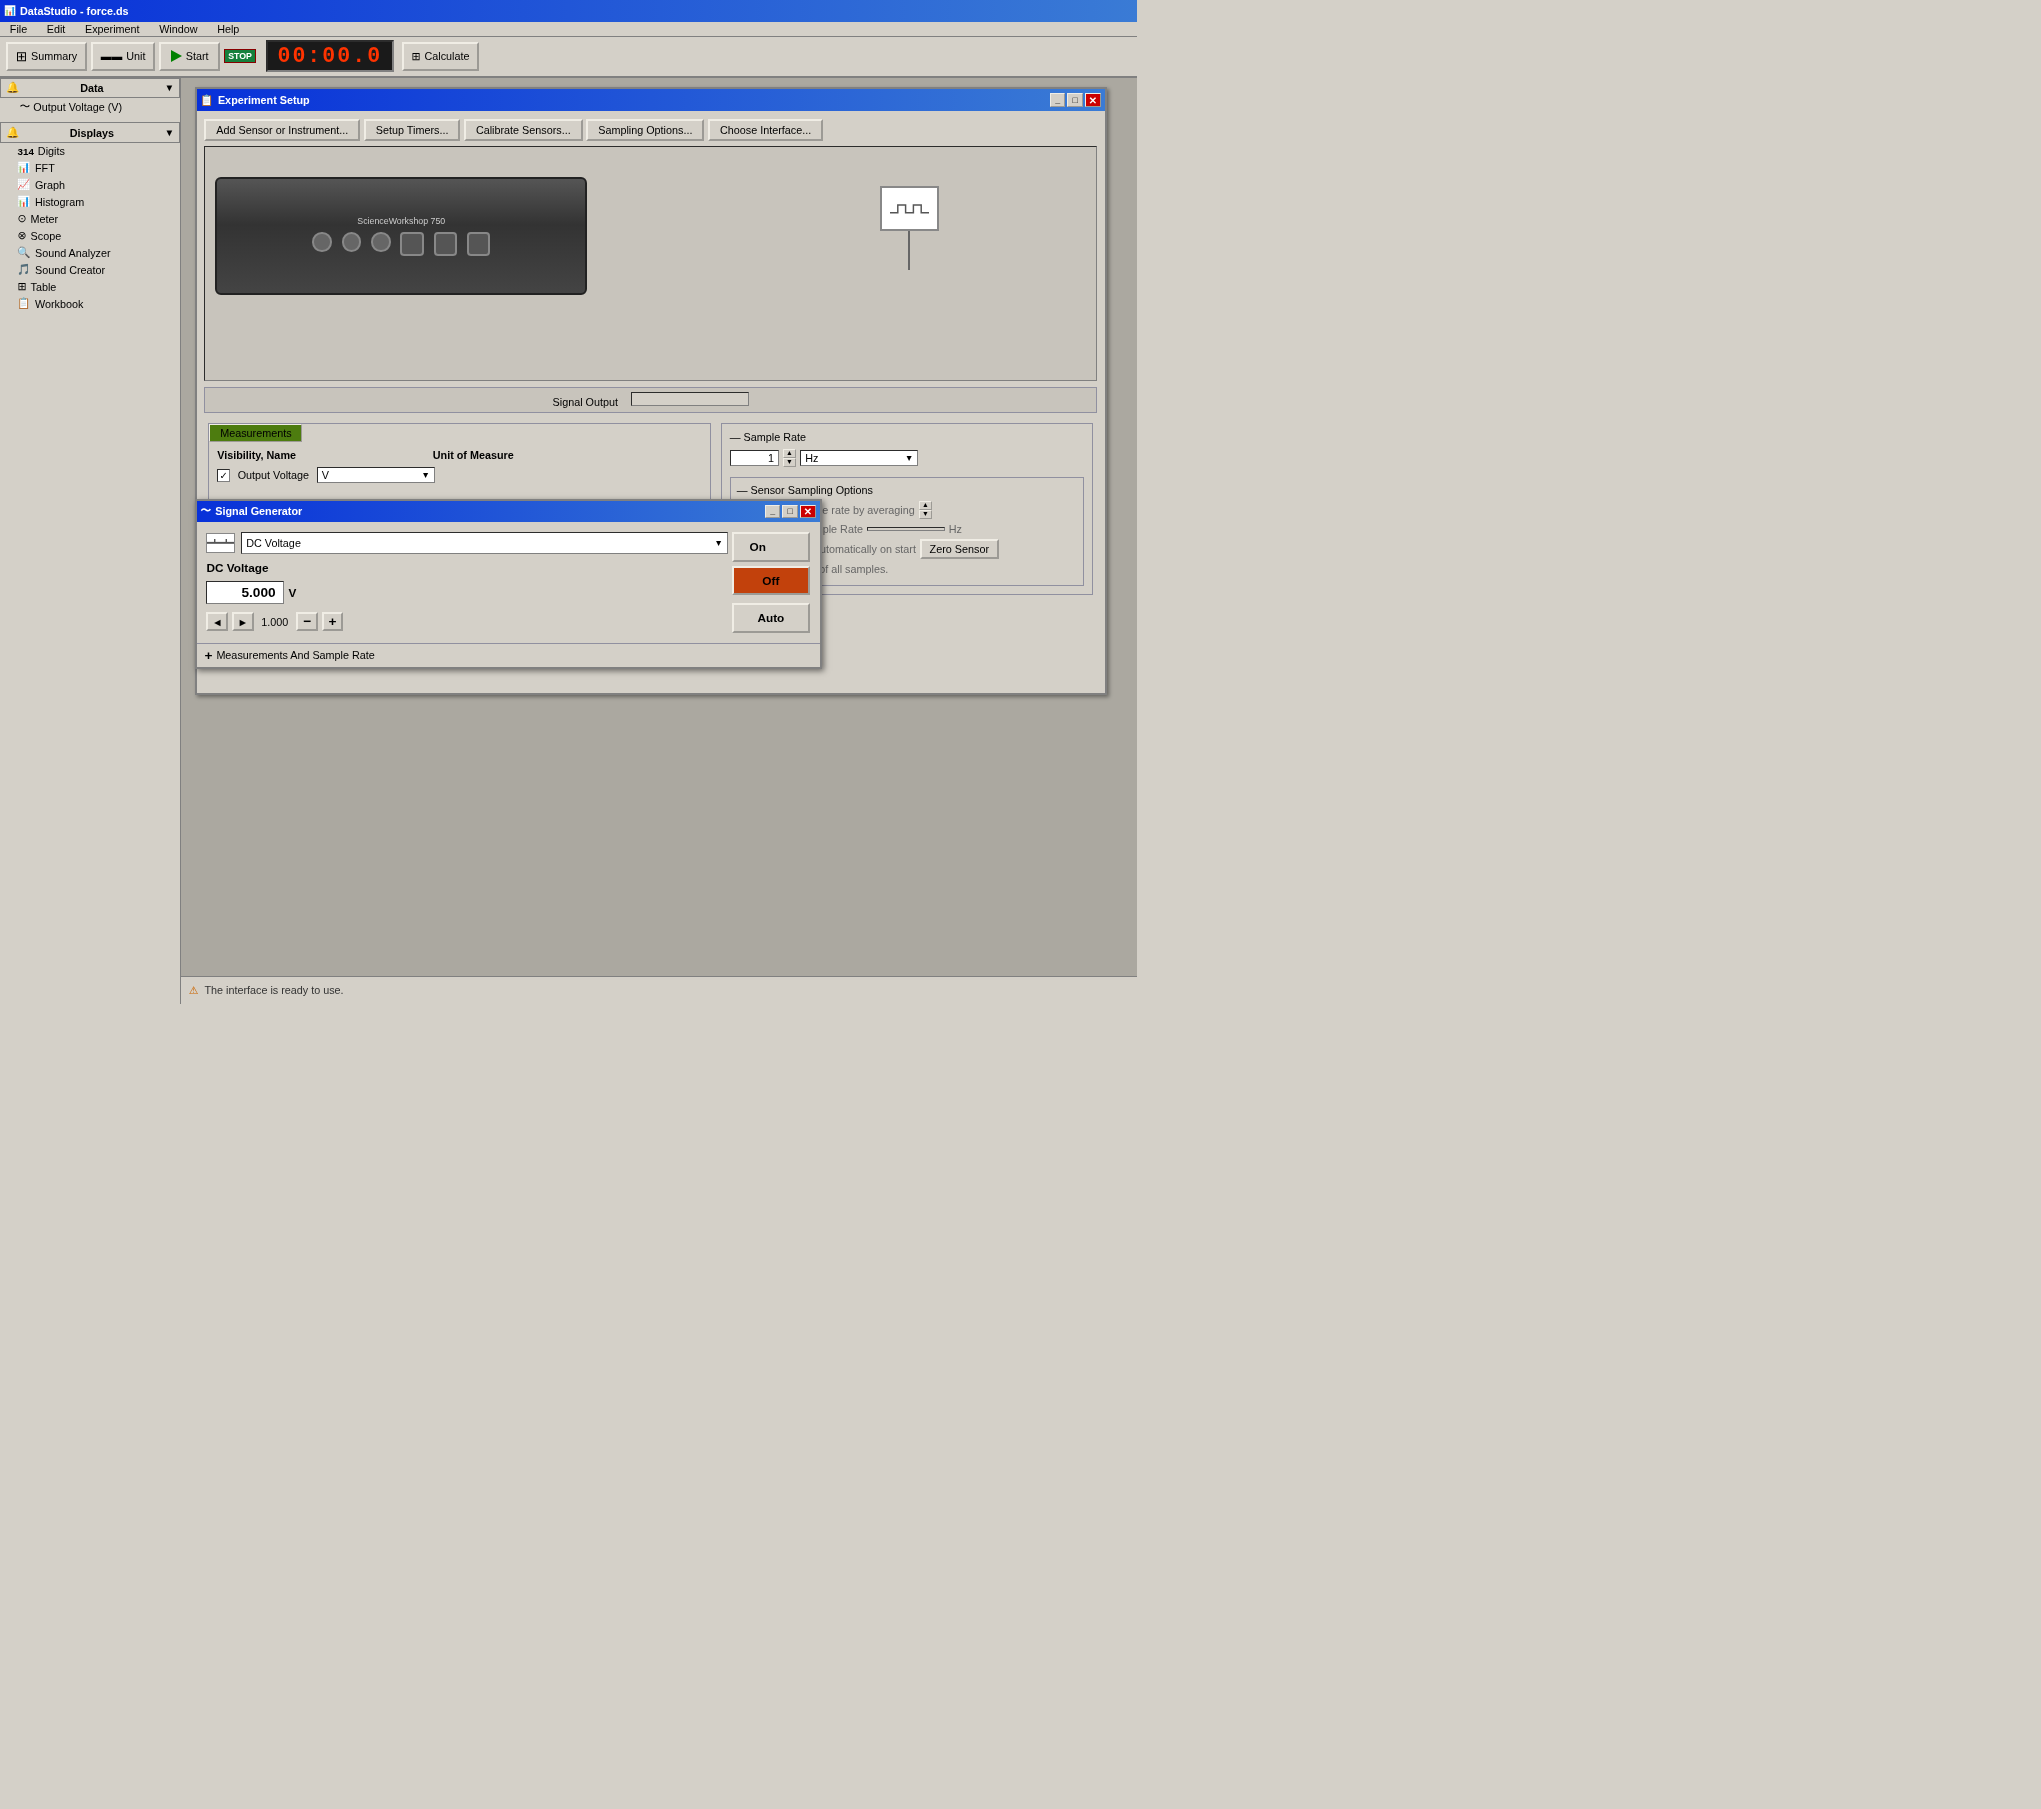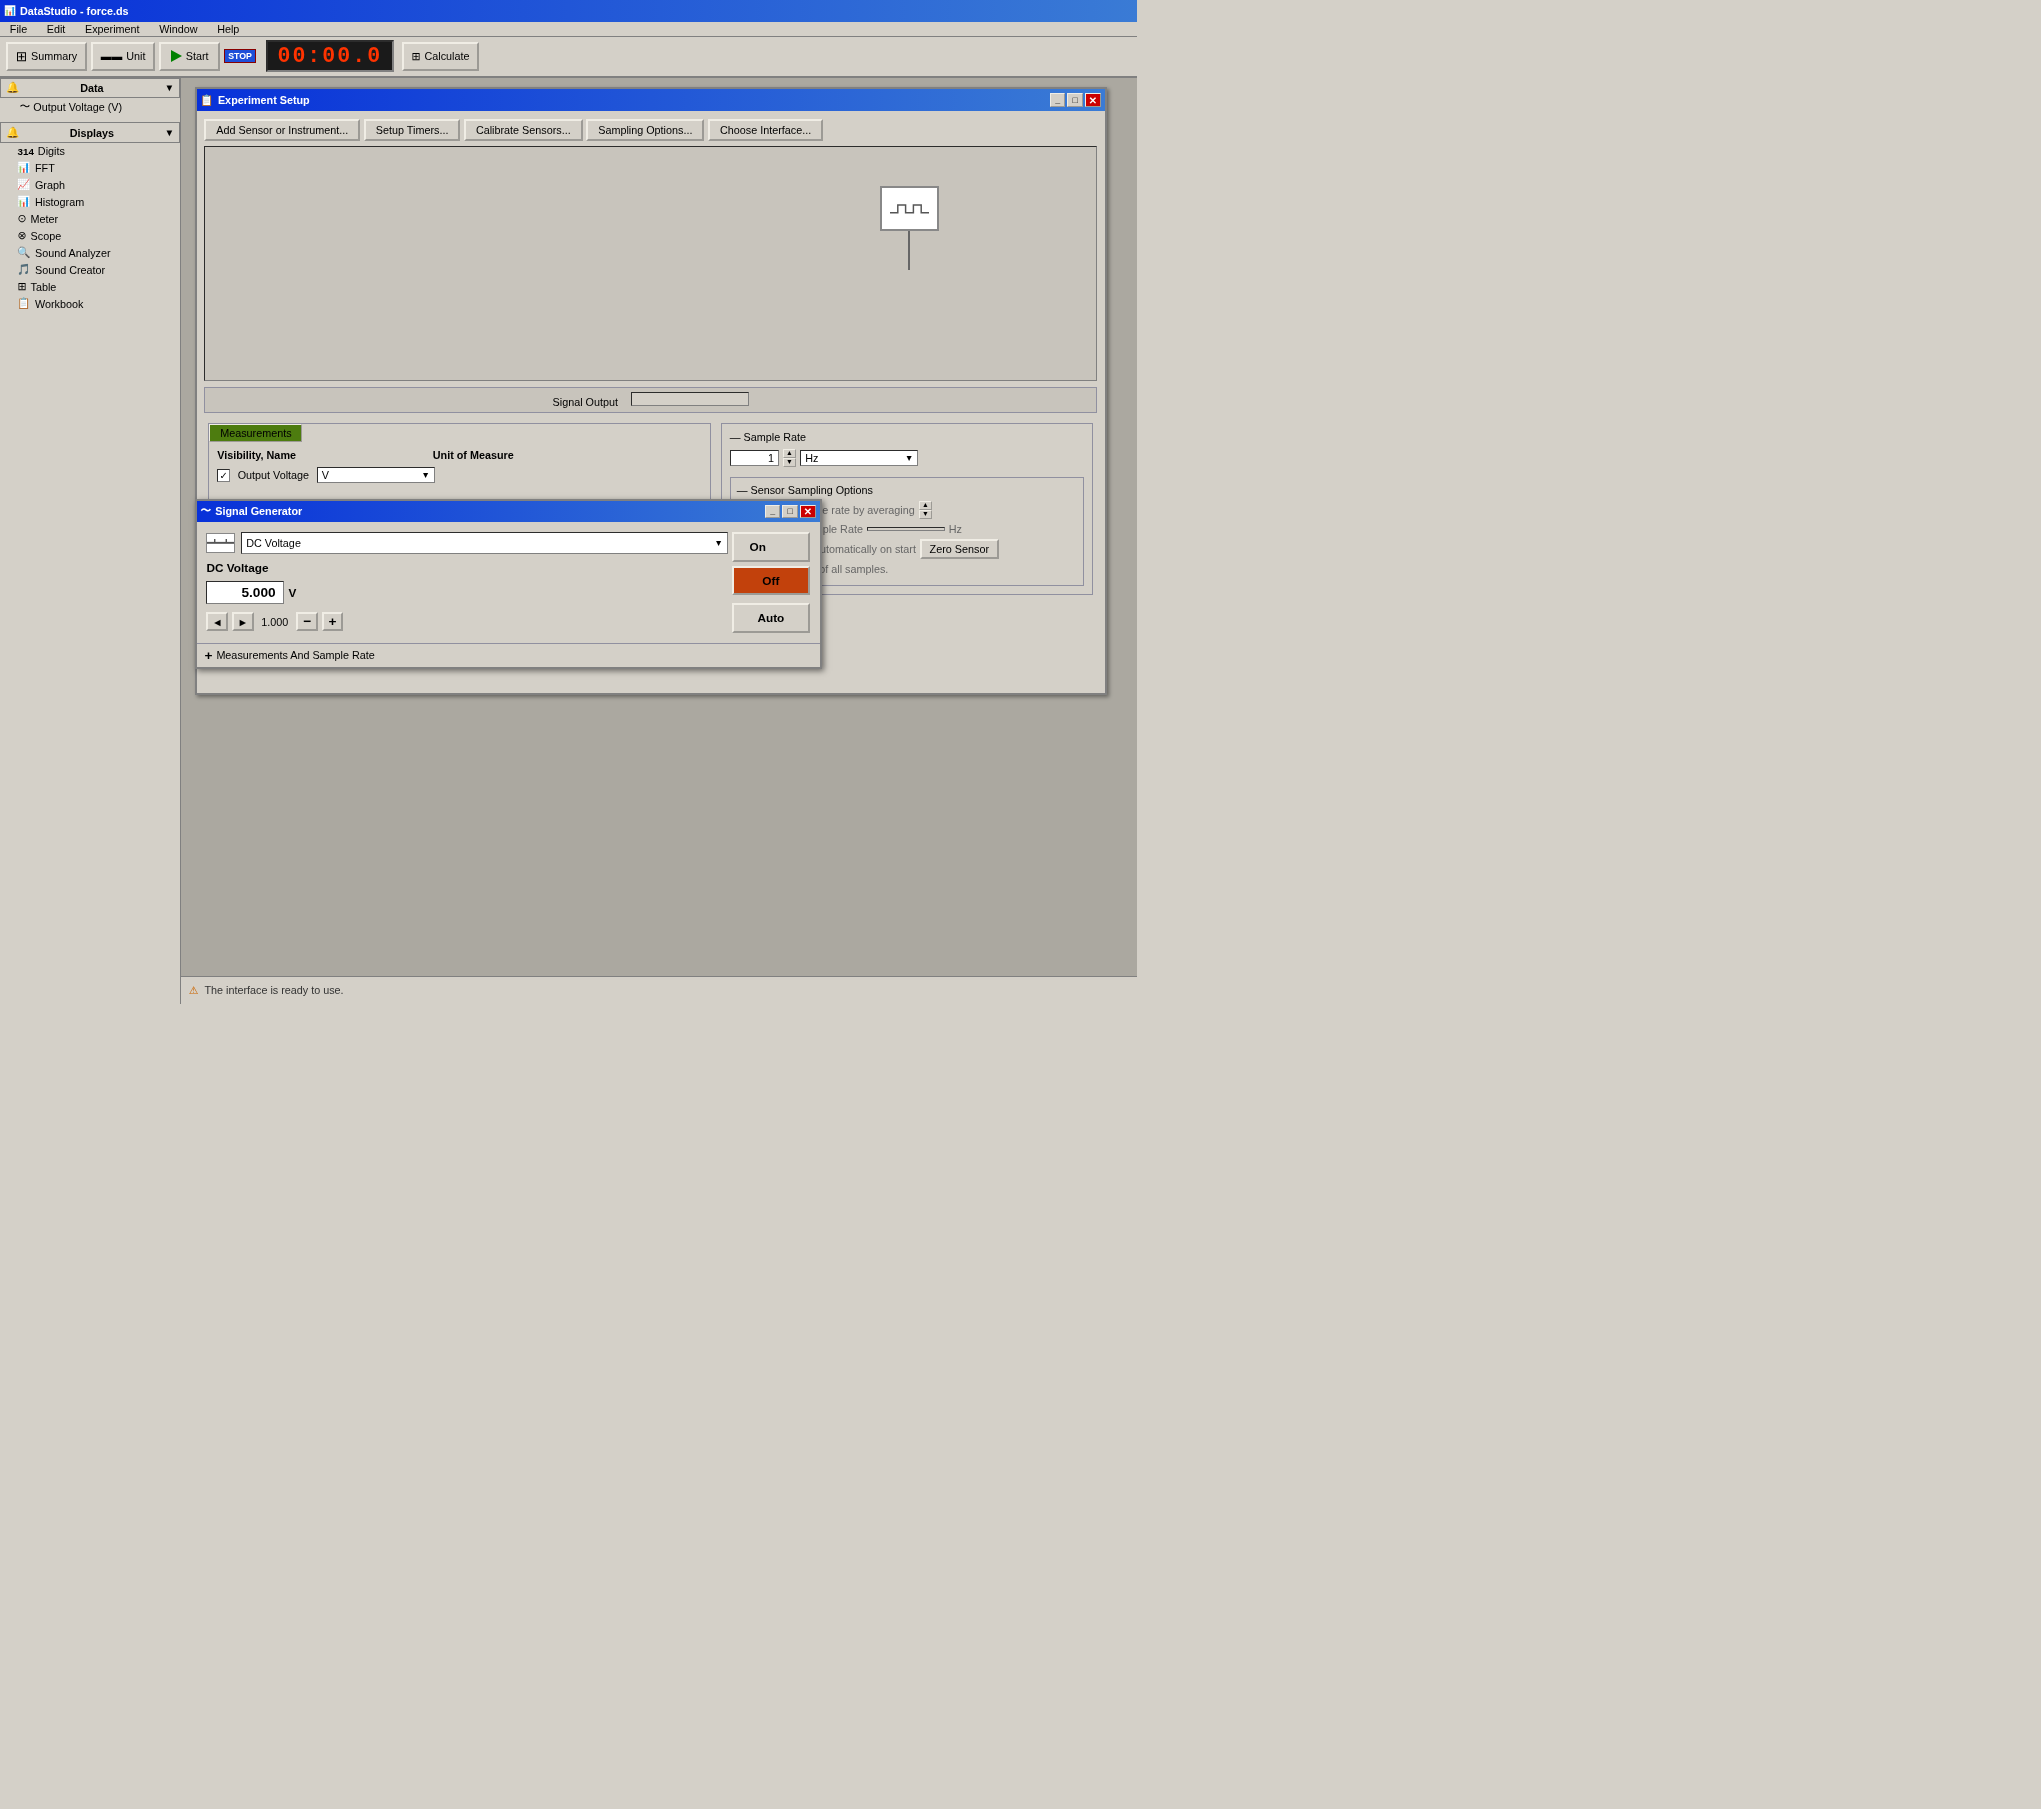--- a/index.html
+++ b/index.html
@@ -71,21 +71,21 @@
       color: #ff3300;
       font-family: 'Courier New', monospace;
       font-size: 21.6px;
       font-weight: bold;
       padding: 2px 9.8px;
       margin: 0 3.9px;
       letter-spacing: 2px;
       border: 2px inset #808080;
     }
     .stop-badge {
-      background: #1d4ed8;
+      background: #15803d;
       color: white;
       font-size: 8.8px;
       font-weight: bold;
       padding: 1px 2.9px;
       border: 1px solid #880000;
       margin-right: 2px;
     }
     .start-btn {
       background: #d4d0c8;
       border: 2px outset #f0ede5;
@@ -746,20 +746,31 @@
         <div class="setup-toolbar">
           <button class="setup-btn">Add Sensor or Instrument...</button>
           <button class="setup-btn">Setup Timers...</button>
           <button class="setup-btn">Calibrate Sensors...</button>
           <button class="setup-btn">Sampling Options...</button>
           <button class="setup-btn">Choose Interface...</button>
         </div>
 
         <div class="device-area">
 
+          <div class="device-image">
+            <div class="device-label">ScienceWorkshop 750</div>
+            <div class="device-ports">
+              <div class="port-circle"></div>
+              <div class="port-circle"></div>
+              <div class="port-circle"></div>
+              <div class="port-square"></div>
+              <div class="port-square"></div>
+              <div class="port-square"></div>
+            </div>
+          </div>
 
           <div style="position:absolute;right:157px;top:39px;">
             <div style="width:59px;height:45px;background:white;border:2px solid #888;display:flex;align-items:center;justify-content:center;">
               <svg width="39" height="15.7" viewBox="0 0 40 16">
                 <polyline points="0,12 8,12 8,4 16,4 16,12 24,12 24,4 32,4 32,12 40,12" stroke="#555" stroke-width="1.5" fill="none"></polyline>
               </svg>
             </div>
             <div style="width:2px;height:39px;background:#666;margin:0 auto;"></div>
           </div>
         </div>

